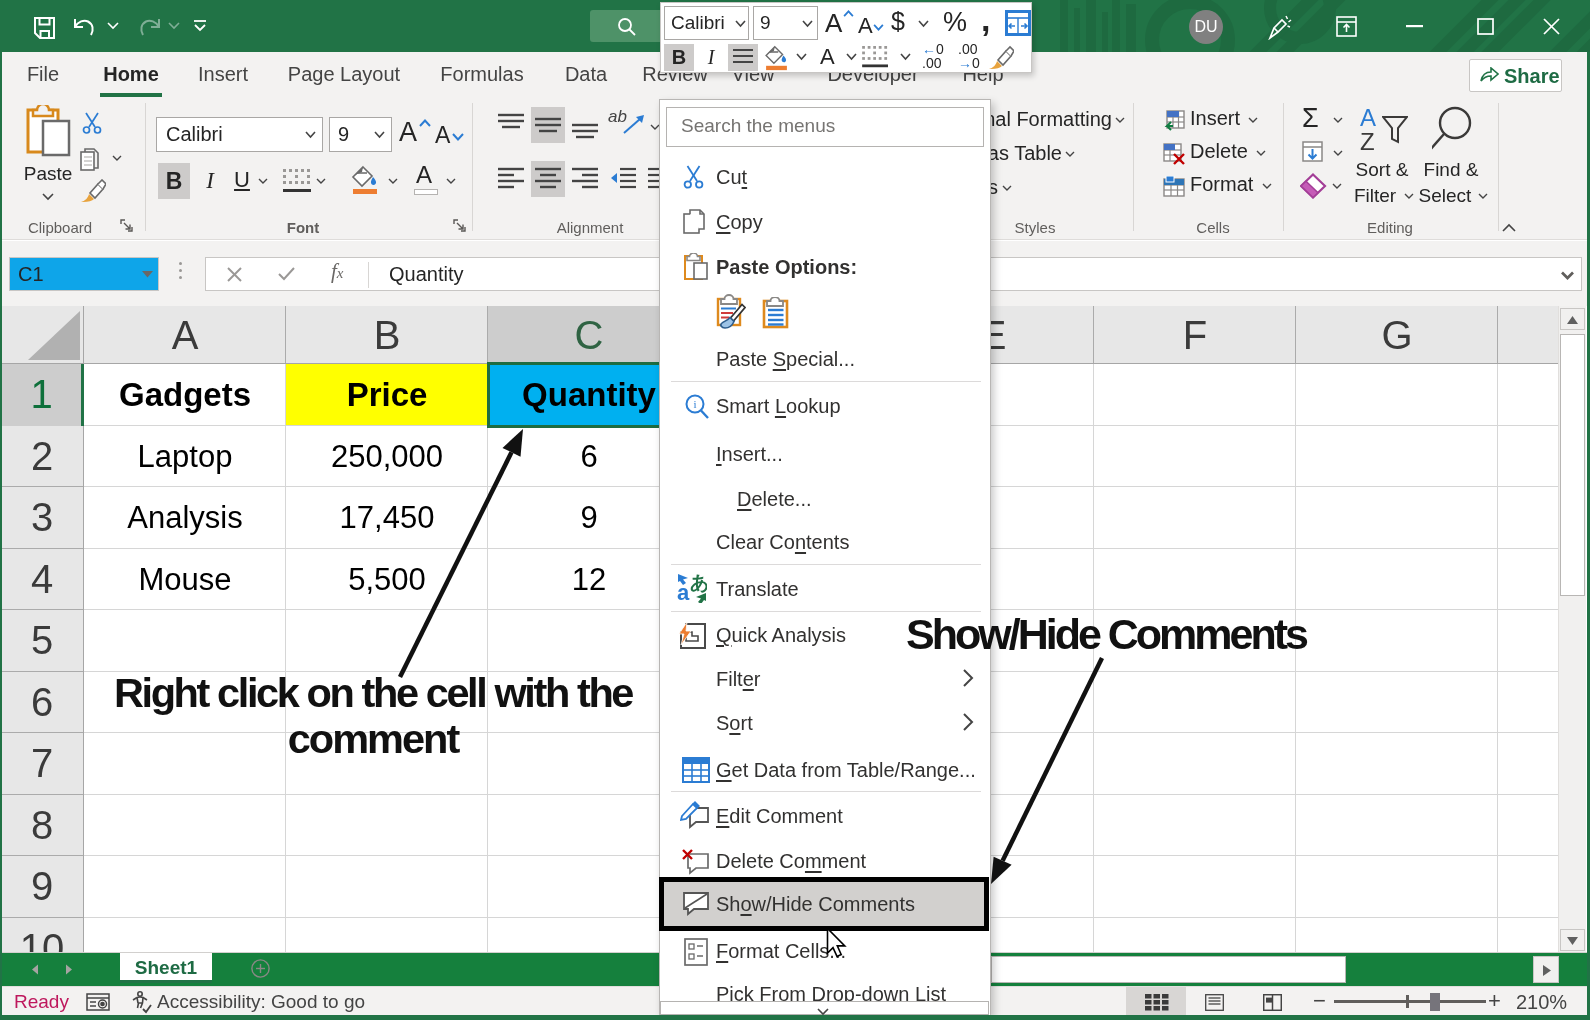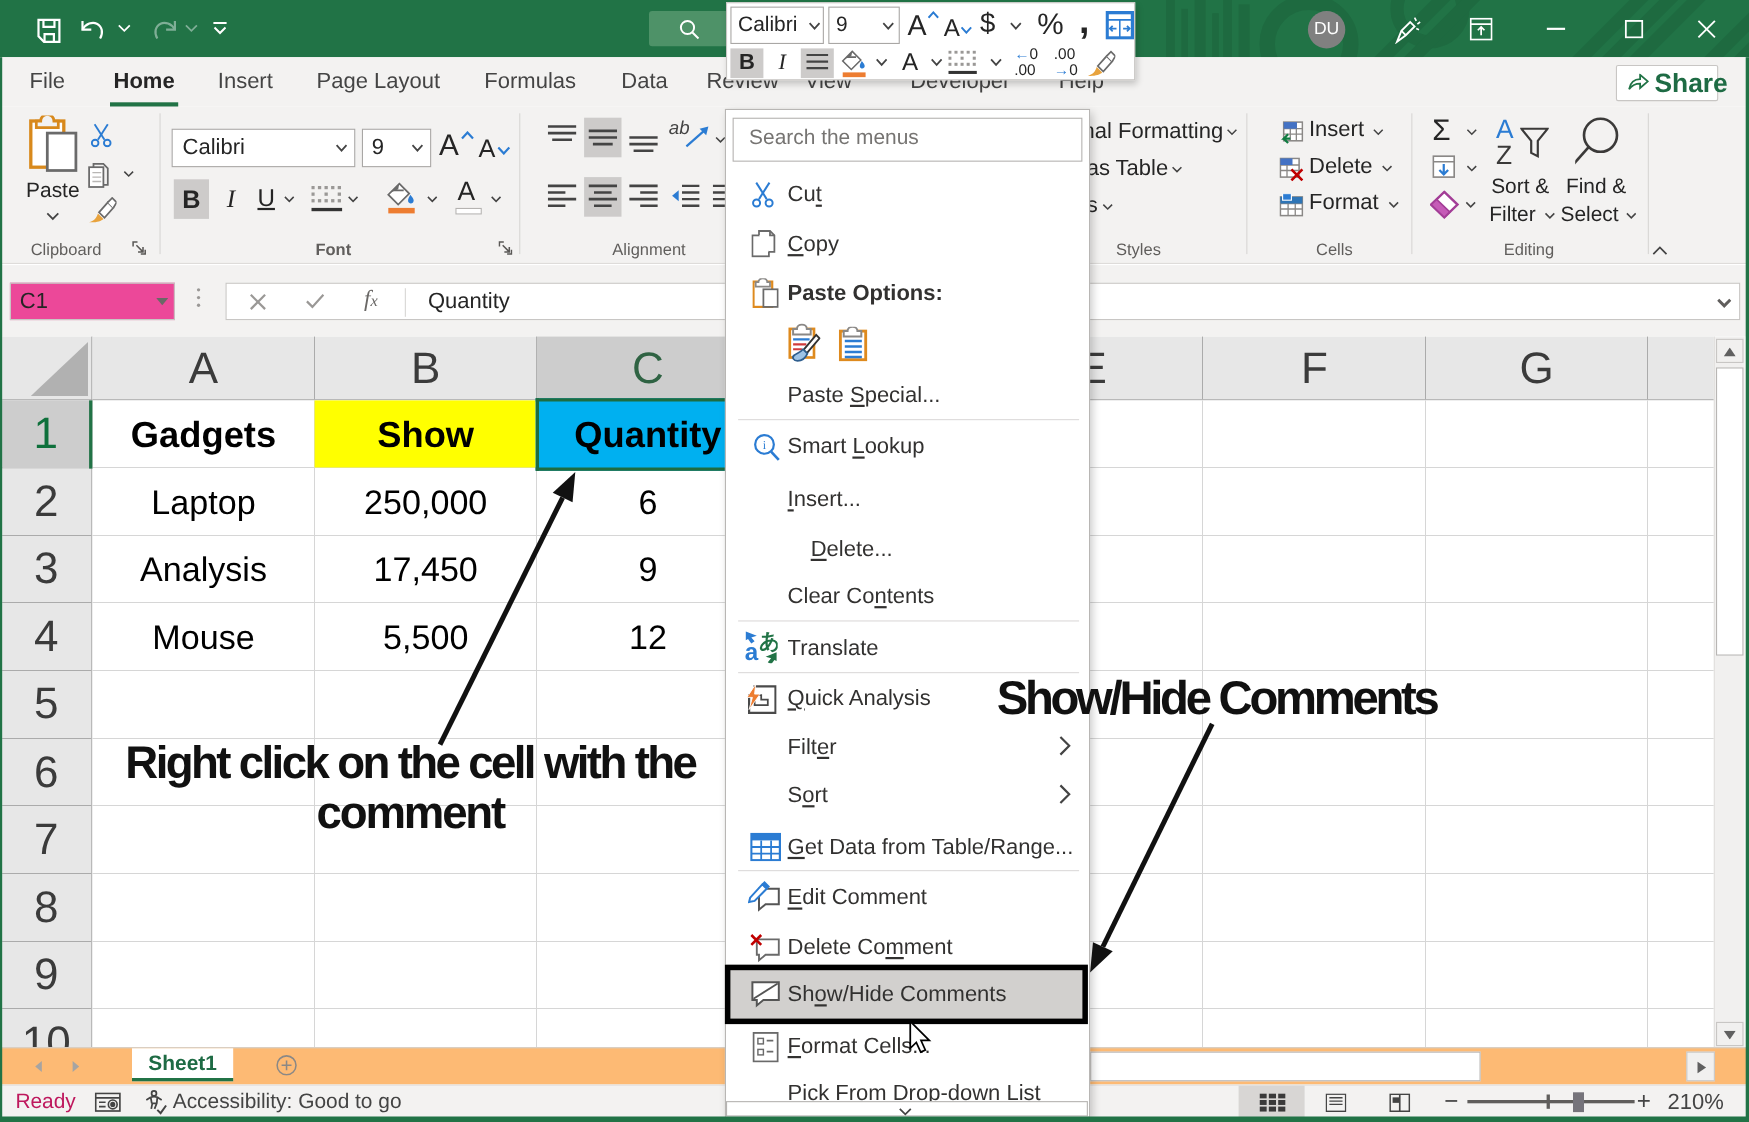--- a/index.html
+++ b/index.html
@@ -4,21 +4,21 @@
 <style>
 * { margin:0; padding:0; box-sizing:border-box; }
 html,body { width:1590px; height:1020px; overflow:hidden; }
 body { font-family:"Liberation Sans", sans-serif; position:relative; background:#fff; }
 .abs { position:absolute; }
 #titlebar { left:0; top:0; width:1590px; height:52px; background:#217346; overflow:hidden; }
 #tabsrow { left:0; top:52px; width:1590px; height:45px; background:#F3F2F1; }
 #ribbon { left:0; top:97px; width:1590px; height:143px; background:#F3F2F1; border-bottom:1px solid #DEDCDA; }
 #fbar { left:0; top:241px; width:1590px; height:65px; background:#F3F2F1; }
 #gridwrap { left:0; top:306px; width:1590px; height:646px; background:#fff; }
-#sheetrow { left:0; top:952px; width:1590px; height:34px; background:#fdba74; border-top:1px solid #D2D0CE;}
+#sheetrow { left:0; top:952px; width:1590px; height:34px; background:#15803d; border-top:1px solid #D2D0CE;}
 #statusbar { left:0; top:986px; width:1590px; height:31px; background:#F3F2F1; border-top:1px solid #E1DFDD; }
 .tab { position:absolute; top:0; height:45px; line-height:45px; font-size:20px; color:#444; text-align:center;}
 .glabel { position:absolute; top:122px; font-size:15px; color:#605E5C; text-align:center; }
 .gdiv { position:absolute; top:6px; width:1px; height:128px; background:#D8D6D4; }
 .combo { position:absolute; background:#fff; border:1px solid #A9A7A5; }
 .hletter { position:absolute; top:306px; height:58px; line-height:58px; font-size:40px; color:#3b3b3b; text-align:center; }
 .rnum { position:absolute; left:2px; width:80px; font-size:40px; color:#3b3b3b; text-align:center; line-height:61.5px; height:61.5px;}
 .cellt { position:absolute; font-size:31px; color:#000; text-align:center; line-height:61.5px; height:61.5px;border-radius:28px; }
 .mitem { position:absolute; left:716px; font-size:20px; color:#323130; white-space:nowrap; line-height:26px; }
 .mdiv { position:absolute; left:671px; width:310px; height:1px; background:#DCDADA; }
@@ -121,21 +121,21 @@
   <div class="tab" style="left:434px;width:96px;">Formulas</div>
   <div class="tab" style="left:560px;width:52px;">Data</div>
   <div class="tab" style="left:642px;width:66px;">Review</div>
   <div class="tab" style="left:728px;width:50px;">View</div>
   <div class="tab" style="left:818px;width:110px;">Developer</div>
   <div class="tab" style="left:958px;width:50px;">Help</div>
   <div class="abs" style="left:1469px;top:7px;width:93px;height:33px;background:#fff;border:1px solid #C8C6C4;border-radius:2px;">
     <svg class="abs" style="left:9px;top:7px" width="20" height="18" viewBox="0 0 20 18" fill="none" stroke="#217346" stroke-width="1.6">
       <path d="M12 5 C6 5 3 9 2 14 C5 10 8 9 12 9 V13 L19 7 L12 1 Z"></path>
     </svg>
-    <div class="abs" style="left:34px;top:0;height:33px;line-height:33px;font-size:24px;font-weight:bold;color:#1E6B44;">Share</div>
+    <div class="abs" style="left:34px;top:0;height:33px;line-height:33px;font-size:20px;font-weight:bold;color:#1E6B44;">Share</div>
   </div>
 </div>
 
 <div id="ribbon" class="abs">
   <div class="gdiv" style="left:145px;"></div>
   <div class="gdiv" style="left:472px;"></div>
   <div class="gdiv" style="left:1133px;"></div>
   <div class="gdiv" style="left:1283px;"></div>
   <div class="gdiv" style="left:1498px;"></div>
 
@@ -399,21 +399,21 @@
   <svg class="abs" style="left:1478px;top:96px" width="10" height="7" viewBox="0 0 10 7" fill="none" stroke="#444" stroke-width="1.4">
       <path d="M1 1 L5 5 L9 1"></path>
     </svg>
   <div class="glabel" style="left:1340px;width:100px;">Editing</div>
   <svg class="abs" style="left:1502px;top:126px" width="14" height="9" viewBox="0 0 14 9" fill="none" stroke="#444" stroke-width="1.6">
       <path d="M1 8 L7 2 L13 8"></path>
     </svg>
 </div>
 
 <div id="fbar" class="abs">
-  <div class="abs" style="left:9px;top:16px;width:150px;height:34px;background:#ec4899;border:1px solid #C8C6C4;">
+  <div class="abs" style="left:9px;top:16px;width:150px;height:34px;background:#0ea5e9;border:1px solid #C8C6C4;">
     <div class="abs" style="left:8px;top:0;line-height:32px;font-size:20px;color:#252525;">C1</div>
     <svg class="abs" style="left:132px;top:13px" width="11" height="7" viewBox="0 0 11 7">
         <path d="M0 0 L5.5 6.5 L11 0 Z" fill="#6a6866"></path>
       </svg>
   </div>
   <div class="abs" style="left:179px;top:21px;width:4px;height:24px;">
     <div style="width:3px;height:3px;border-radius:2px;background:#9a9896;margin-bottom:4px;"></div>
     <div style="width:3px;height:3px;border-radius:2px;background:#9a9896;margin-bottom:4px;"></div>
     <div style="width:3px;height:3px;border-radius:2px;background:#9a9896;"></div>
   </div>
@@ -474,21 +474,21 @@
 </div>
 
   <div class="hletter" style="left:84px;width:202px;">A</div>
   <div class="hletter" style="left:286px;width:202px;">B</div>
   <div class="hletter" style="left:690px;width:202px;">D</div>
   <div class="hletter" style="left:892px;width:202px;">E</div>
   <div class="hletter" style="left:1094px;width:202px;">F</div>
   <div class="hletter" style="left:1296px;width:202px;">G</div>
 
 <div class="cellt" style="left:84px;top:364px;width:202px;font-weight:bold;font-size:33px;">Gadgets</div>
-<div class="cellt" style="left:286px;top:364px;width:202px;font-weight:bold;font-size:33px;">Show</div>
+<div class="cellt" style="left:286px;top:364px;width:202px;font-weight:bold;font-size:33px;">Price</div>
 <div class="cellt" style="left:488px;top:364px;width:202px;font-weight:bold;font-size:33px;">Quantity</div>
 <div class="cellt" style="left:84px;top:425.5px;width:202px;">Laptop</div>
 <div class="cellt" style="left:286px;top:425.5px;width:202px;">250,000</div>
 <div class="cellt" style="left:488px;top:425.5px;width:202px;">6</div>
 <div class="cellt" style="left:84px;top:487px;width:202px;">Analysis</div>
 <div class="cellt" style="left:286px;top:487px;width:202px;">17,450</div>
 <div class="cellt" style="left:488px;top:487px;width:202px;">9</div>
 <div class="cellt" style="left:84px;top:548.5px;width:202px;">Mouse</div>
 <div class="cellt" style="left:286px;top:548.5px;width:202px;">5,500</div>
 <div class="cellt" style="left:488px;top:548.5px;width:202px;">12</div>

